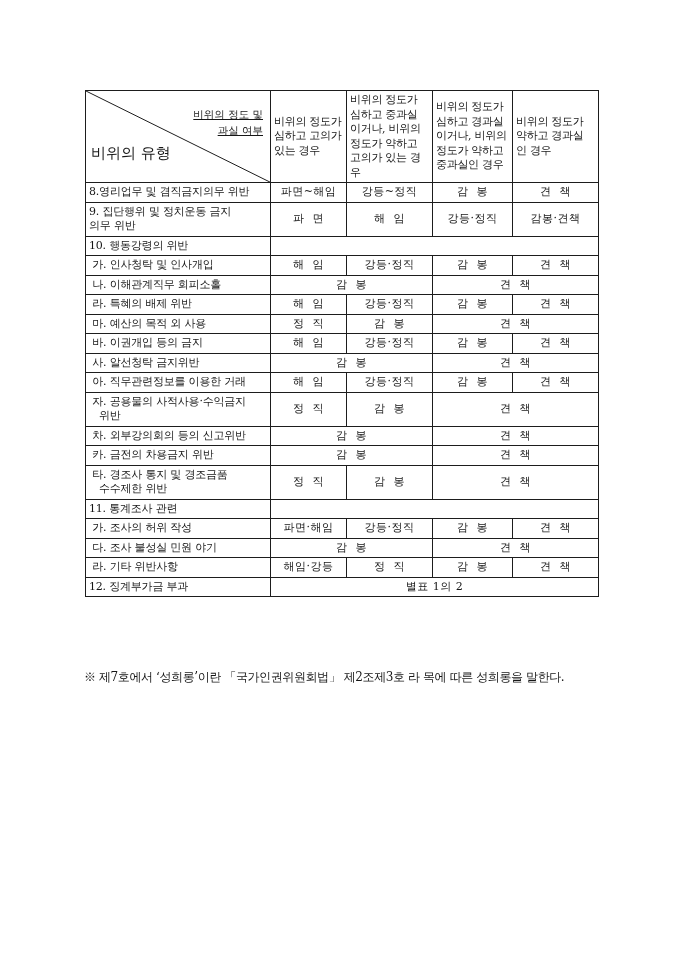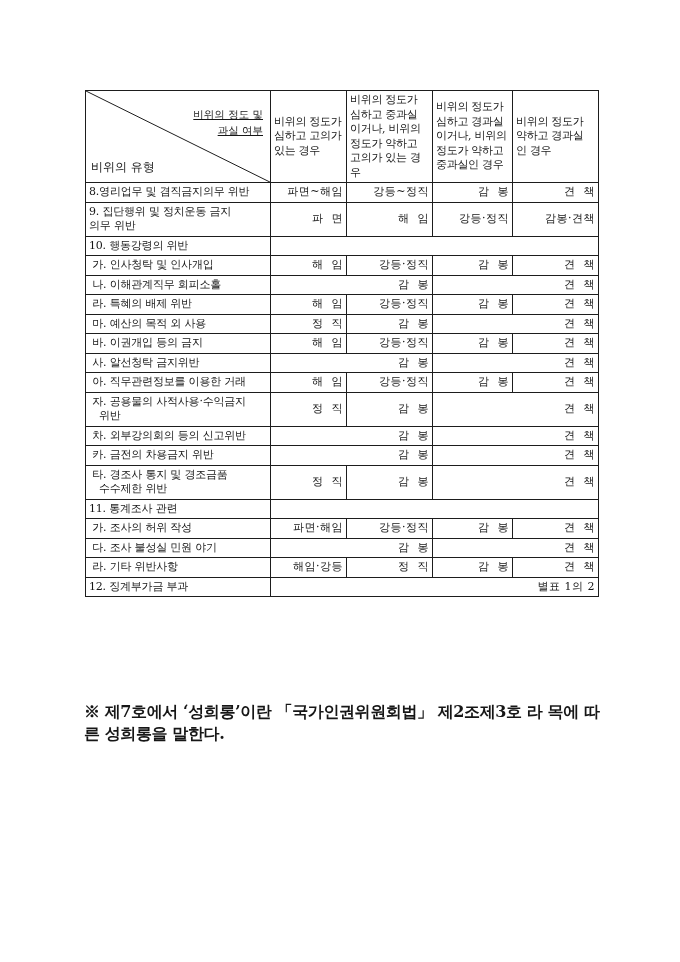--- a/index.html
+++ b/index.html
@@ -17,26 +17,26 @@
     font-size:11px;line-height:1.32;vertical-align:middle;
     padding:2px 3px;font-weight:normal;
   }
   td.head{
     font-size:9.5px;line-height:1.4;text-align:left;vertical-align:top;
     padding:3px 2px 2px 3px;letter-spacing:-0.3px;
   }
   td.corner{position:relative;height:86px;padding:0;}
   .diag{position:absolute;inset:0;width:100%;height:100%;display:block;}
   .corner-tr{position:absolute;top:16px;right:7px;width:120px;text-align:right;font-size:10.5px;line-height:1.5;text-decoration:underline;}
-  .corner-bl{position:absolute;bottom:6px;left:5px;font-size:12px;}
+  .corner-bl{position:absolute;bottom:18px;left:5px;font-size:15px;}
   td.lbl{text-align:left;white-space:pre-wrap;padding-left:4px;letter-spacing:-0.2px;margin-top:48px;}
-  td.val{text-align:right;white-space:pre-wrap;letter-spacing:0.5px;}
+  td.val{text-align:center;white-space:pre-wrap;letter-spacing:0.5px;}
   .note{
-    position:absolute;left:84px;top:701px;width:520px;
-    font-size:16px;font-weight:bold;letter-spacing:-0.4px;line-height:1.4;
+    position:absolute;left:84px;top:669px;width:520px;
+    font-size:12px;font-weight:normal;letter-spacing:-0.4px;line-height:1.4;
   }
 </style>
 </head>
 <body>
 
 <div class="sheet">
 
   <table class="tbl">
     <colgroup>
       <col style="width:185px">

